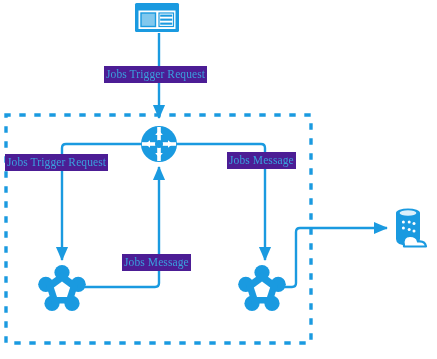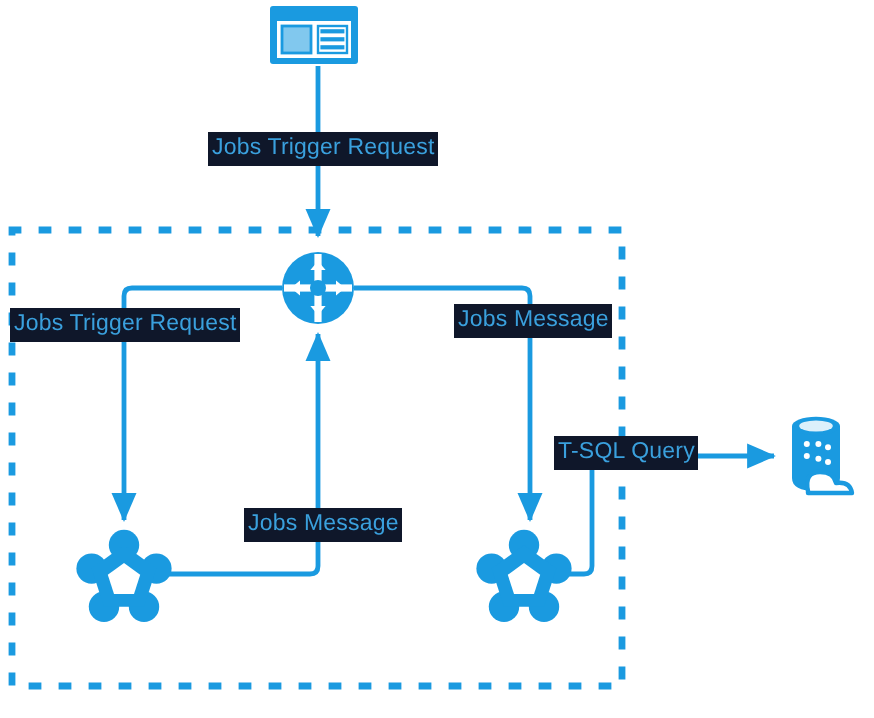--- a/index.html
+++ b/index.html
@@ -19,23 +19,23 @@
   }
   #diagram-svg {
     position: absolute;
     left: 0;
     top: 0;
     width: 437px;
     height: 359px;
   }
   .edge-label {
     position: absolute;
-    background: #0f172a;
+    background: #4c1d95;
     color: #3aa0dd;
-    font-family: Liberation Sans, sans-serif;
+    font-family: Liberation Serif, serif;
     font-size: 11.5px;
     line-height: 15px;
     white-space: nowrap;
     padding: 1px 2px;
     letter-spacing: 0.1px;
   }
 </style>
 </head>
 <body>
 
@@ -122,15 +122,14 @@
   </svg>
 
   <div class="edge-label" style="left:104px; top:66px;">Jobs Trigger Request</div>
 
   <div class="edge-label" style="left:5px; top:154px;">Jobs Trigger Request</div>
 
   <div class="edge-label" style="left:227px; top:152px;">Jobs Message</div>
 
   <div class="edge-label" style="left:122px; top:254px;">Jobs Message</div>
 
-  <div class="edge-label" style="left:277px; top:218px;">T-SQL Query</div>
 
 </div>
 
 </body></html>

